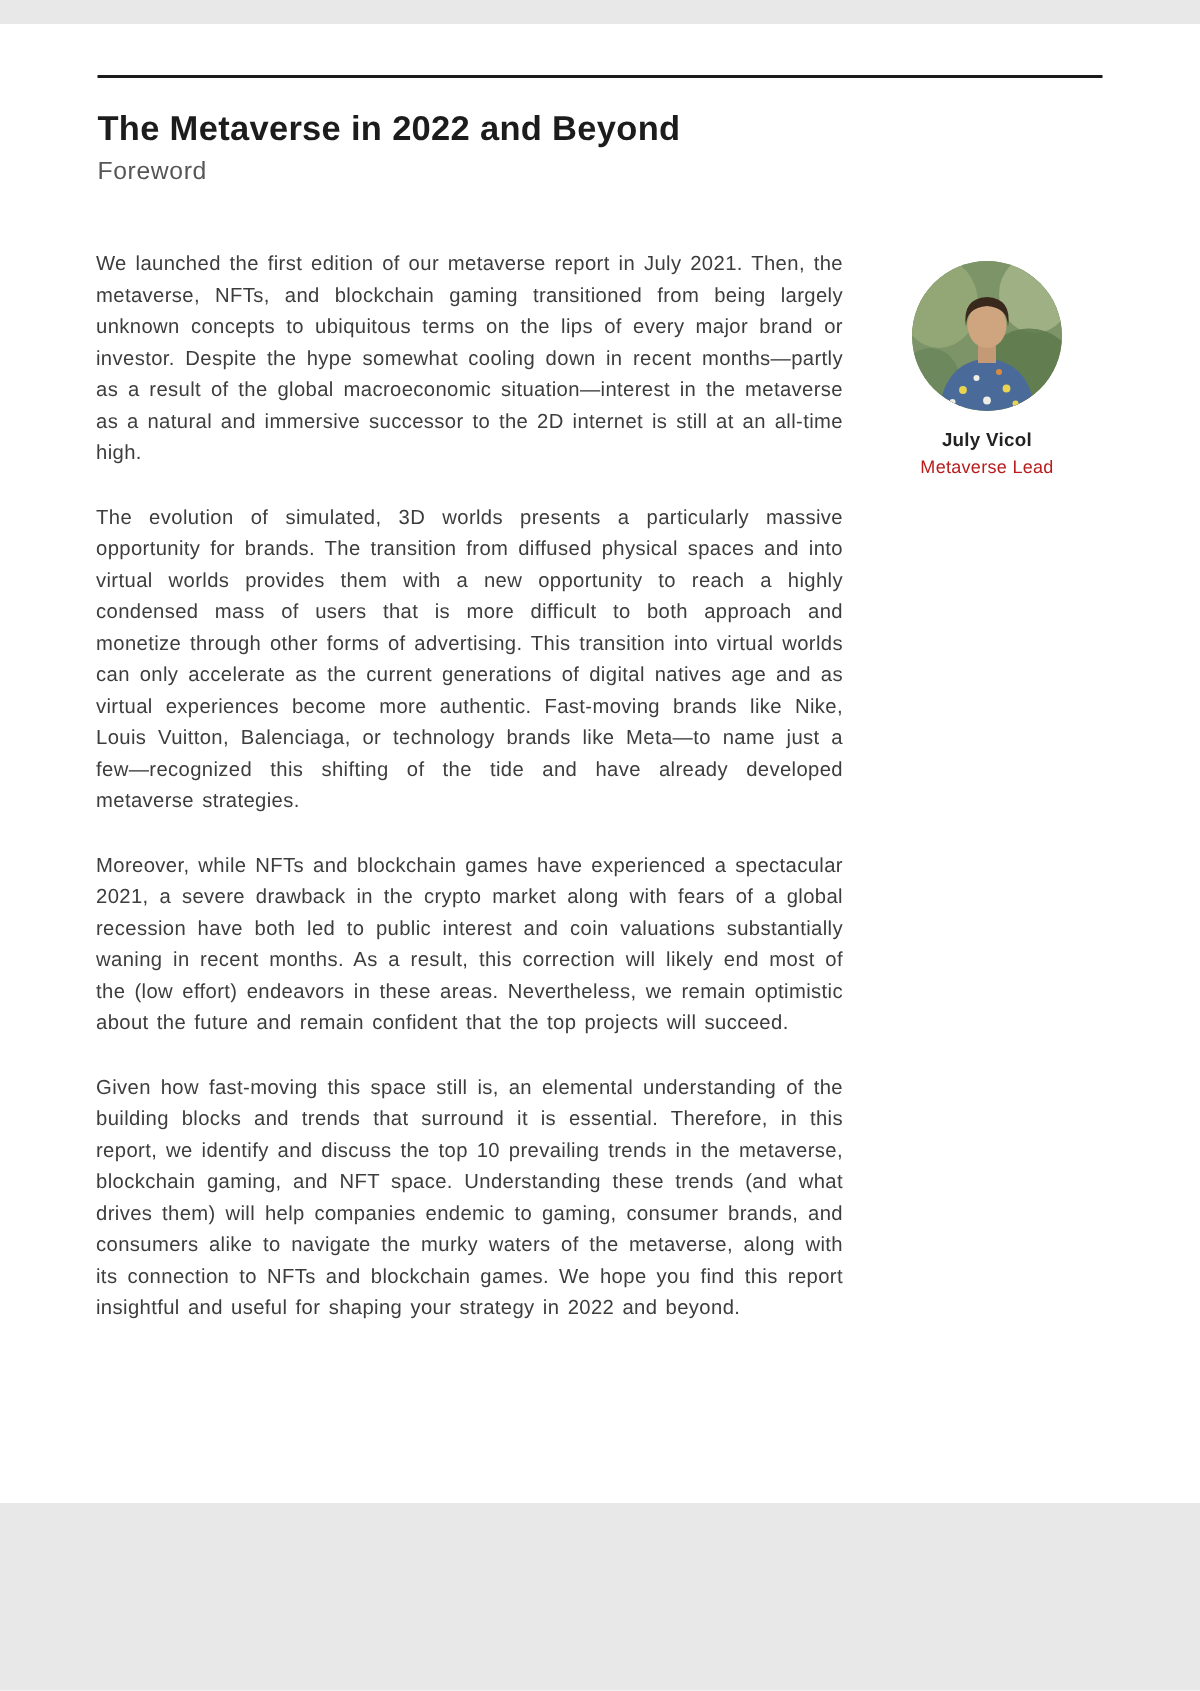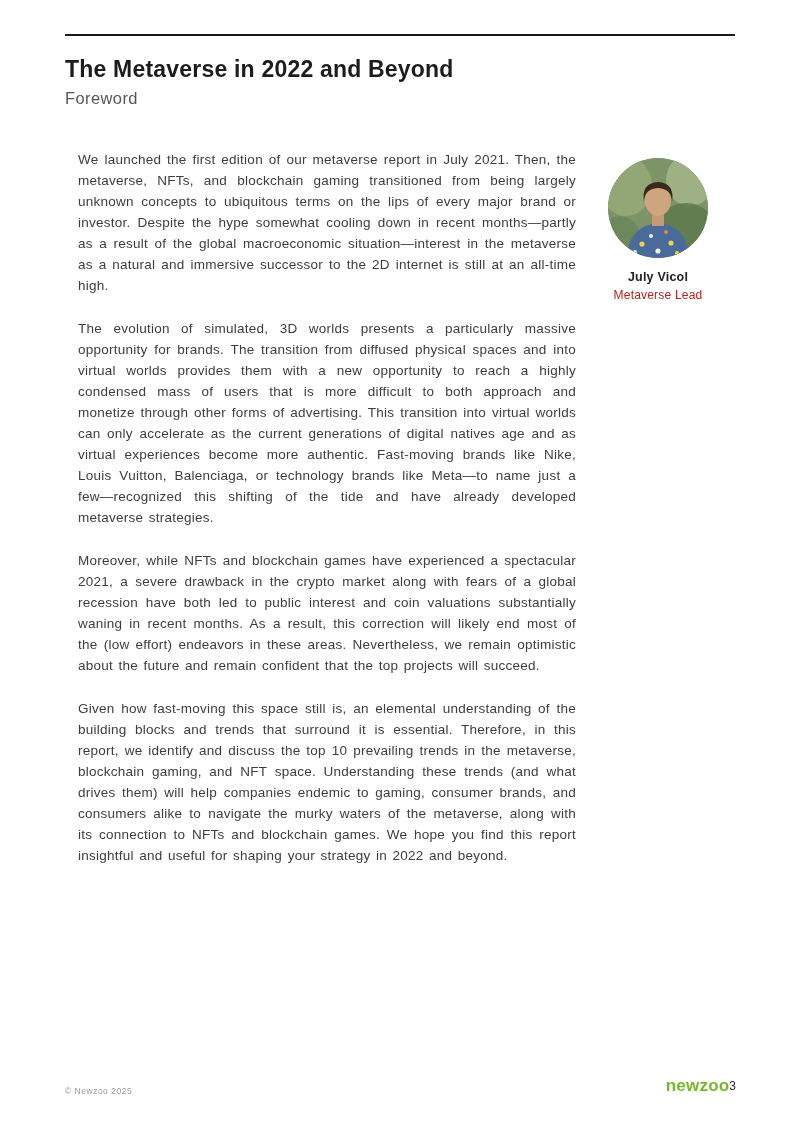--- a/index.html
+++ b/index.html
@@ -1,20 +1,20 @@
 <!DOCTYPE html>
 <html><head>
 <meta charset="utf-8">
 <style>
   html, body { margin: 0; padding: 0; background: #e8e8e8; }
   .page {
     position: relative;
     width: 800px;
-    height: 1127px;
-    margin: 0 auto;
+    height: 986px;
+    margin: 16px auto;
     background: #ffffff;
     font-family: "Liberation Sans", sans-serif;
     overflow: hidden;
   }
   .top-rule {
     position: absolute;
     left: 65px;
     top: 34px;
     width: 670px;
     height: 2px;
@@ -33,21 +33,21 @@
     position: absolute;
     left: 65px;
     top: 89px;
     font-size: 16.5px;
     font-weight: 400;
     color: #565656;
     letter-spacing: 0.4px;
   }
   .body-col {
     position: absolute;
-    left: 78px;
+    left: 64px;
     top: 149px;
     width: 498px;
   }
   .body-col p {
     margin: 0 0 22px 0;
     font-size: 13.5px;
     line-height: 21px;
     color: #3d3d3d;
     text-align: justify;
     letter-spacing: 0.25px;

